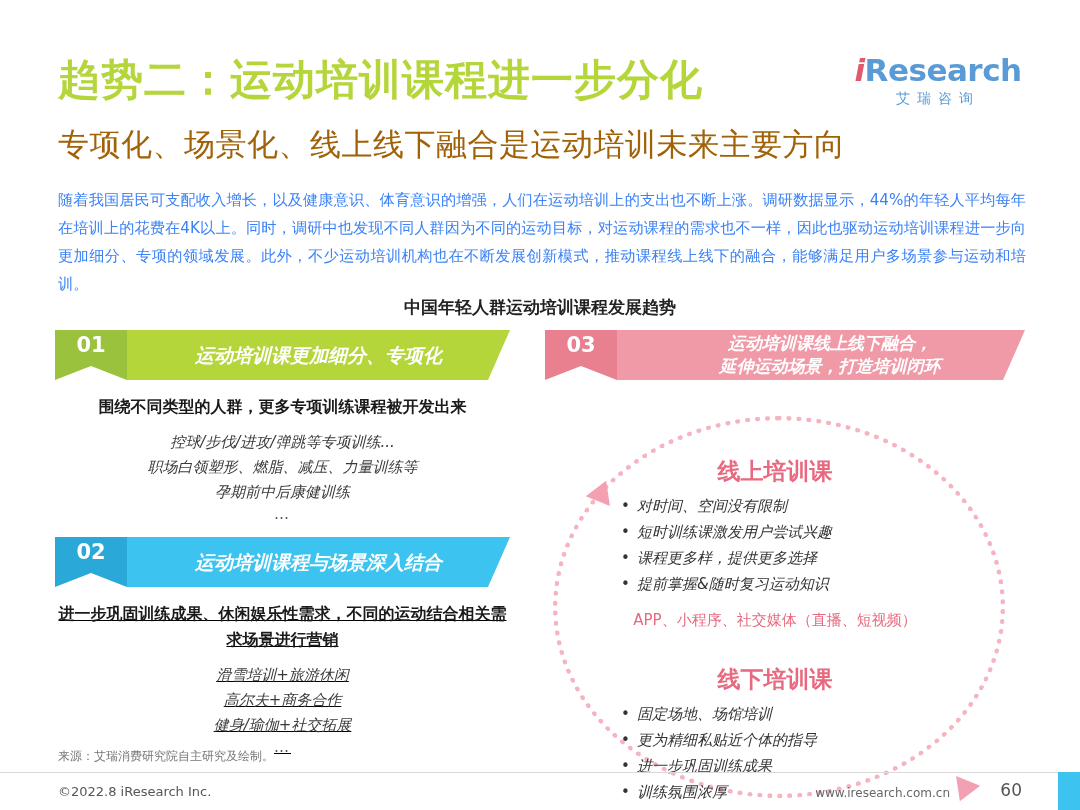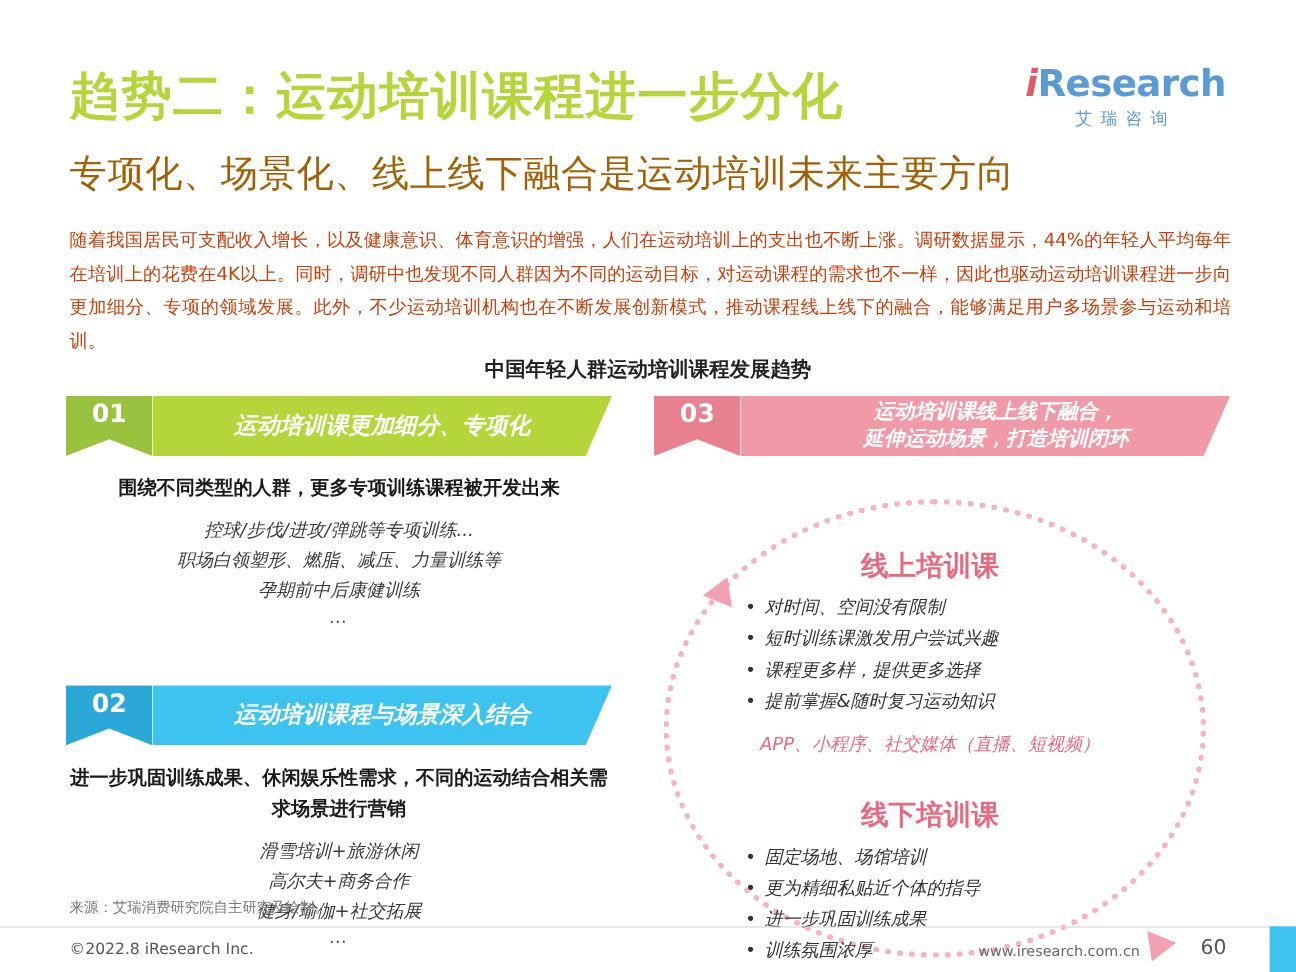--- a/index.html
+++ b/index.html
@@ -26,21 +26,21 @@
     position: absolute; right: 52px; top: 52px;
     text-align: center; width: 180px;
   }
   .logo-main { font-size: 31px; color: #5b9bd5; font-weight: bold; letter-spacing: -0.5px; }
   .logo-main .i { color: #e05a6b; font-style: italic; }
   .logo-sub { font-size: 14px; color: #5b9bd5; letter-spacing: 7px; margin-top: 2px; }
 
   
   .intro {
     position: absolute; left: 58px; top: 186px; width: 968px;
-    font-size: 15.2px; line-height: 28px; color: #c2410c; text-align: justify;
+    font-size: 15.2px; line-height: 28px; color: #3b82f6; text-align: justify;
   }
 
   
   .chart-title {
     position: absolute; left: 0; right: 0; top: 296px;
     text-align: center; font-size: 17px; font-weight: bold; color: #222;
   }
 
   
   .col-left { position: absolute; left: 55px; top: 330px; width: 455px; }
@@ -74,21 +74,21 @@
   .block-head {
     margin-top: 14px; text-align: center;
     font-size: 16px; font-weight: bold; color: #1a1a1a; line-height: 26px;
   }
   .block-body {
     margin-top: 10px; text-align: center;
     font-size: 15px; color: #3a3a3a; font-style: italic; line-height: 25px;
   }
   .dots { text-align: center; font-size: 15px; color: #555; letter-spacing: 2px; }
 
-  .block-02 { margin-top: 48px; }
+  .block-02 { margin-top: 14px; text-decoration: underline; }
 
   
   .circle-wrap { position: relative; height: 430px; margin-top: 18px; }
   .dot-ring {
     position: absolute; left: 8px; top: 18px; width: 452px; height: 382px;
     border: 5px dotted #f6b3c0; border-radius: 50%;
   }
   .arrow {
     position: absolute; width: 0; height: 0; border-style: solid;
   }
@@ -111,21 +111,21 @@
   }
   .bullets { list-style: none; padding-left: 76px; }
   .bullets li {
     font-size: 15px; color: #333; font-style: italic; line-height: 26px;
     position: relative; padding-left: 16px;
   }
   .bullets li::before {
     content: "•"; position: absolute; left: 0; top: 0; color: #333;
   }
   .mid-note {
-    text-align: center; font-size: 15px; color: #e8697f; font-style: italic;
+    text-align: center; font-size: 15px; color: #e8697f; 
     margin: 14px 0 16px 0;
   }
   .sec-1 { position: absolute; left: 0; top: 58px; width: 460px; }
   .sec-2 { position: absolute; left: 0; top: 266px; width: 460px; }
 
   
   .source {
     position: absolute; left: 58px; top: 748px;
     font-size: 12px; color: #777;
   }

